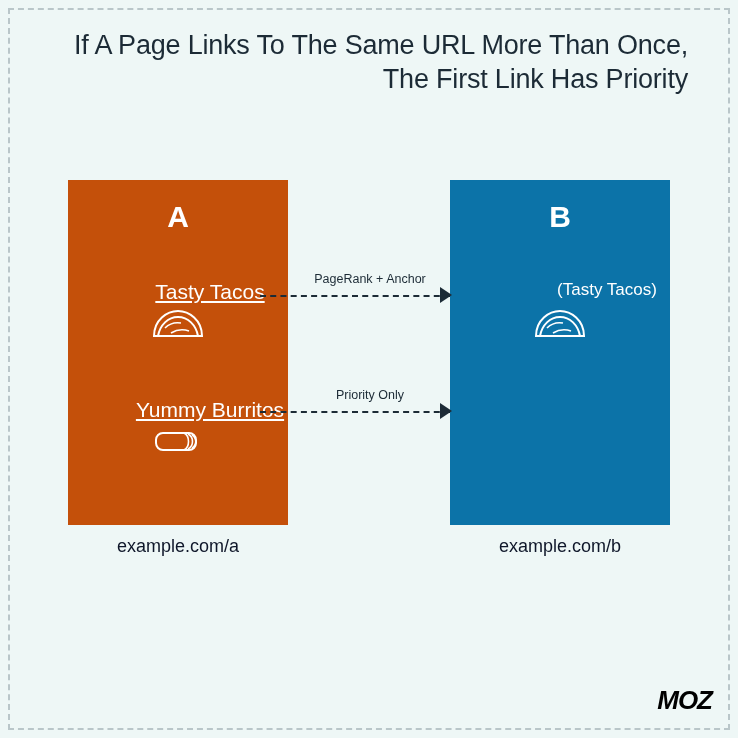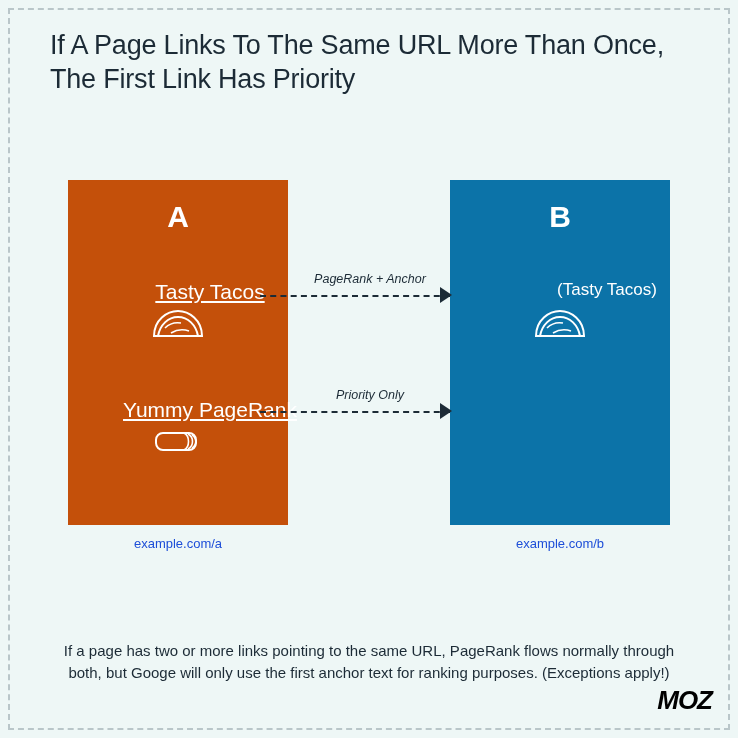--- a/index.html
+++ b/index.html
@@ -29,21 +29,21 @@
     bottom: 8px;
     border: 2px dashed #b9c6c9;
     box-sizing: border-box;
     pointer-events: none;
   }
   .title {
     position: absolute;
     left: 50px;
     top: 28px;
     width: 638px;
-    text-align: left;
+    text-align: right;
     font-size: 27px;
     line-height: 34px;
     font-weight: normal;
     color: #1c2b36;
     letter-spacing: -0.2px;
   }
   .box {
     position: absolute;
     box-sizing: border-box;
   }
@@ -98,22 +98,22 @@
     width: 100%;
     text-align: center;
   }
   .icon-taco-a { top: 128px; }
   .icon-burrito-a { top: 246px; }
   .icon-taco-b { top: 128px; }
   .caption {
     position: absolute;
     width: 220px;
     text-align: center;
-    font-size: 13px;
-    color: #1d4ed8;
+    font-size: 18px;
+    color: #0f172a;
   }
   .caption-a { left: 68px; top: 536px; }
   .caption-b { left: 450px; top: 536px; }
   .arrow {
     position: absolute;
     height: 1px;
   }
   .arrow-line {
     position: absolute;
     left: 0;
@@ -132,21 +132,20 @@
     border-left: 12px solid #1c2b36;
   }
   .arrow-1 { left: 260px; top: 295px; width: 190px; }
   .arrow-2 { left: 260px; top: 411px; width: 190px; }
   .arrow-label {
     position: absolute;
     text-align: center;
     font-size: 12.5px;
     color: #1c2b36;
     width: 200px;
-    font-style: italic;
   }
   .arrow-label-1 { left: 270px; top: 272px; }
   .arrow-label-2 { left: 270px; top: 388px; }
   .footnote {
     position: absolute;
     left: 60px;
     top: 640px;
     width: 618px;
     text-align: center;
     font-size: 15px;
@@ -180,21 +179,21 @@
     <div class="link-text link-1">Tasty Tacos</div>
     <div class="icon-wrap icon-taco-a">
       <svg width="54" height="32" viewBox="0 0 54 32" aria-hidden="true">
         <path d="M3 28 C3 12, 16 3, 27 3 C38 3, 51 12, 51 28 Z" fill="none" stroke="#ffffff" stroke-width="2"></path>
         <path d="M7 28 C9 17, 17 9, 27 9 C37 9, 45 17, 47 28" fill="none" stroke="#ffffff" stroke-width="2"></path>
         <path d="M14 20 C18 16, 24 14, 30 15" fill="none" stroke="#ffffff" stroke-width="1.6"></path>
         <path d="M20 25 C25 22, 32 21, 38 23" fill="none" stroke="#ffffff" stroke-width="1.6"></path>
       </svg>
     </div>
 
-    <div class="link-text link-2">Yummy PageRank</div>
+    <div class="link-text link-2">Yummy Burritos</div>
     <div class="icon-wrap icon-burrito-a">
       <svg width="50" height="30" viewBox="0 0 50 30" aria-hidden="true">
         <rect x="3" y="7" width="40" height="17" rx="7" fill="none" stroke="#ffffff" stroke-width="2"></rect>
         <path d="M31 7 C37 10, 37 21, 31 24" fill="none" stroke="#ffffff" stroke-width="1.6"></path>
         <path d="M35 8 C41 11, 41 20, 35 23" fill="none" stroke="#ffffff" stroke-width="1.6"></path>
         <path d="M39 9 C44 12, 44 19, 39 22" fill="none" stroke="#ffffff" stroke-width="1.6"></path>
       </svg>
     </div>
   </div>
 
@@ -221,17 +220,16 @@
     <div class="arrow-line"></div>
     <div class="arrow-head"></div>
   </div>
 
   <div class="arrow-label arrow-label-2">Priority Only</div>
   <div class="arrow arrow-2">
     <div class="arrow-line"></div>
     <div class="arrow-head"></div>
   </div>
 
-  <div class="footnote">If a page has two or more links pointing to the same URL, PageRank flows normally through both, but Googe will only use the first anchor text for ranking purposes. (Exceptions apply!)</div>
 
   <div class="moz-logo">MOZ</div>
 
 </div>
 
 </body></html>

